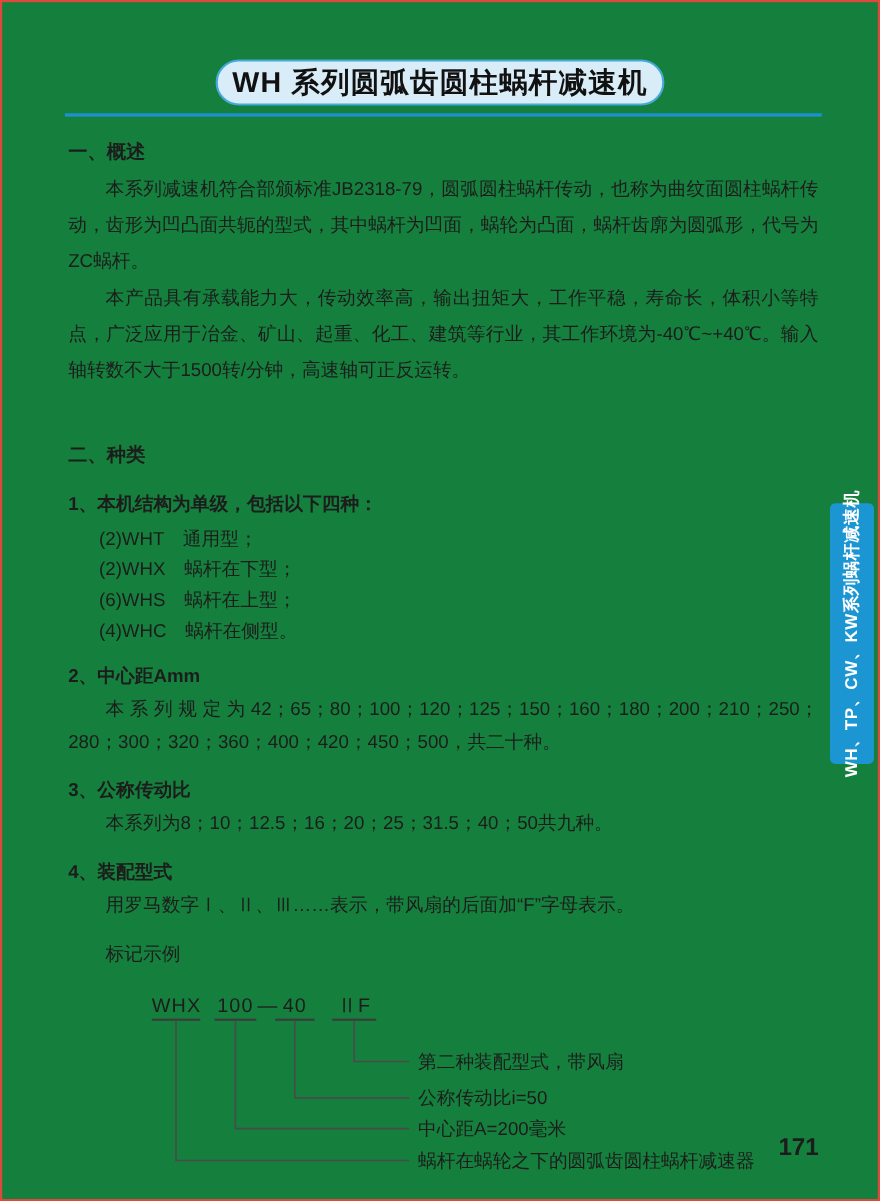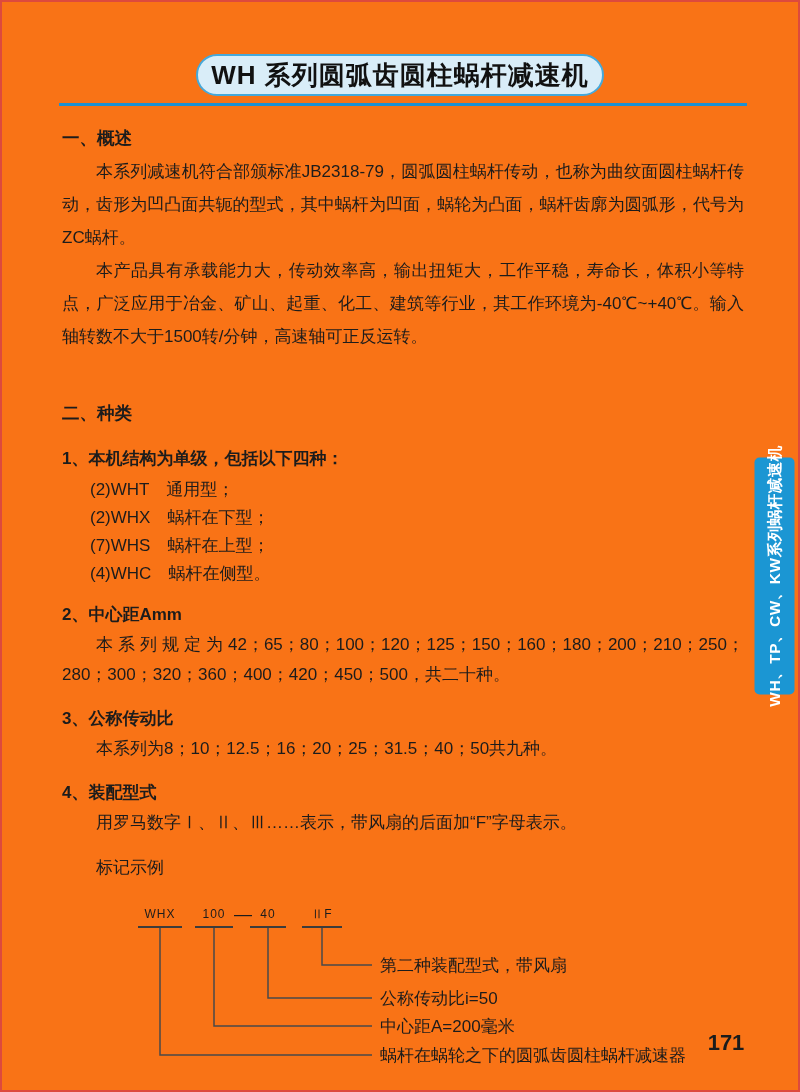--- a/index.html
+++ b/index.html
@@ -1,20 +1,20 @@
 <!DOCTYPE html>
 <html lang="zh"><head>
 <meta charset="utf-8">
 <style>
   html,body{margin:0;padding:0;background:#ffffff;}
   .page{
     position:relative;
     width:800px;height:1092px;
     box-sizing:border-box;
-    background:#f97316;
+    background:#15803d;
     border:2px solid #dd4a3d;
     overflow:hidden;
     font-family:"Liberation Sans", sans-serif;
     color:#1c1c1c;
   }
   
   .title-pill{
     margin:52px auto 0 auto;
     width:408px;height:42px;
     box-sizing:border-box;
@@ -78,21 +78,21 @@
   }
   
   .diagram{
     position:relative;
     margin-top:22px;
     height:172px;
   }
   .code-part{
     position:absolute;top:0;height:22px;
     text-align:center;
-    font-size:12px;letter-spacing:1px;
+    font-size:18px;letter-spacing:1px;
     border-bottom:2px solid #3c3c3c;
     line-height:20px;
   }
   .code-dash{
     position:absolute;top:0;height:22px;
     text-align:center;font-size:18px;line-height:20px;
   }
   .cp-whx{left:76px;width:44px;}
   .cp-200{left:133px;width:38px;}
   .cp-dash{left:172px;width:14px;}
@@ -144,21 +144,21 @@
     <h2 class="sec-heading h1-overview">一、概述</h2>
     <p class="body p1">本系列减速机符合部颁标准JB2318-79，圆弧圆柱蜗杆传动，也称为曲纹面圆柱蜗杆传动，齿形为凹凸面共轭的型式，其中蜗杆为凹面，蜗轮为凸面，蜗杆齿廓为圆弧形，代号为ZC蜗杆。</p>
     <p class="body">本产品具有承载能力大，传动效率高，输出扭矩大，工作平稳，寿命长，体积小等特点，广泛应用于冶金、矿山、起重、化工、建筑等行业，其工作环境为-40℃~+40℃。输入轴转数不大于1500转/分钟，高速轴可正反运转。</p>
 
     <h2 class="sec-heading h2-types">二、种类</h2>
 
     <p class="sub-heading sub1">1、本机结构为单级，包括以下四种：</p>
     <ul class="type-list">
       <li>(2)WHT　通用型；</li>
       <li>(2)WHX　蜗杆在下型；</li>
-      <li>(7)WHS　蜗杆在上型；</li>
+      <li>(6)WHS　蜗杆在上型；</li>
       <li>(4)WHC　蜗杆在侧型。</li>
     </ul>
 
     <p class="sub-heading sub2">2、中心距Amm</p>
     <p class="indent-text">本系列规定为42；65；80；100；120；125；150；160；180；200；210；250；280；300；320；360；400；420；450；500，共二十种。</p>
 
     <p class="sub-heading sub3">3、公称传动比</p>
     <p class="indent-text">本系列为8；10；12.5；16；20；25；31.5；40；50共九种。</p>
 
     <p class="sub-heading sub4">4、装配型式</p>

